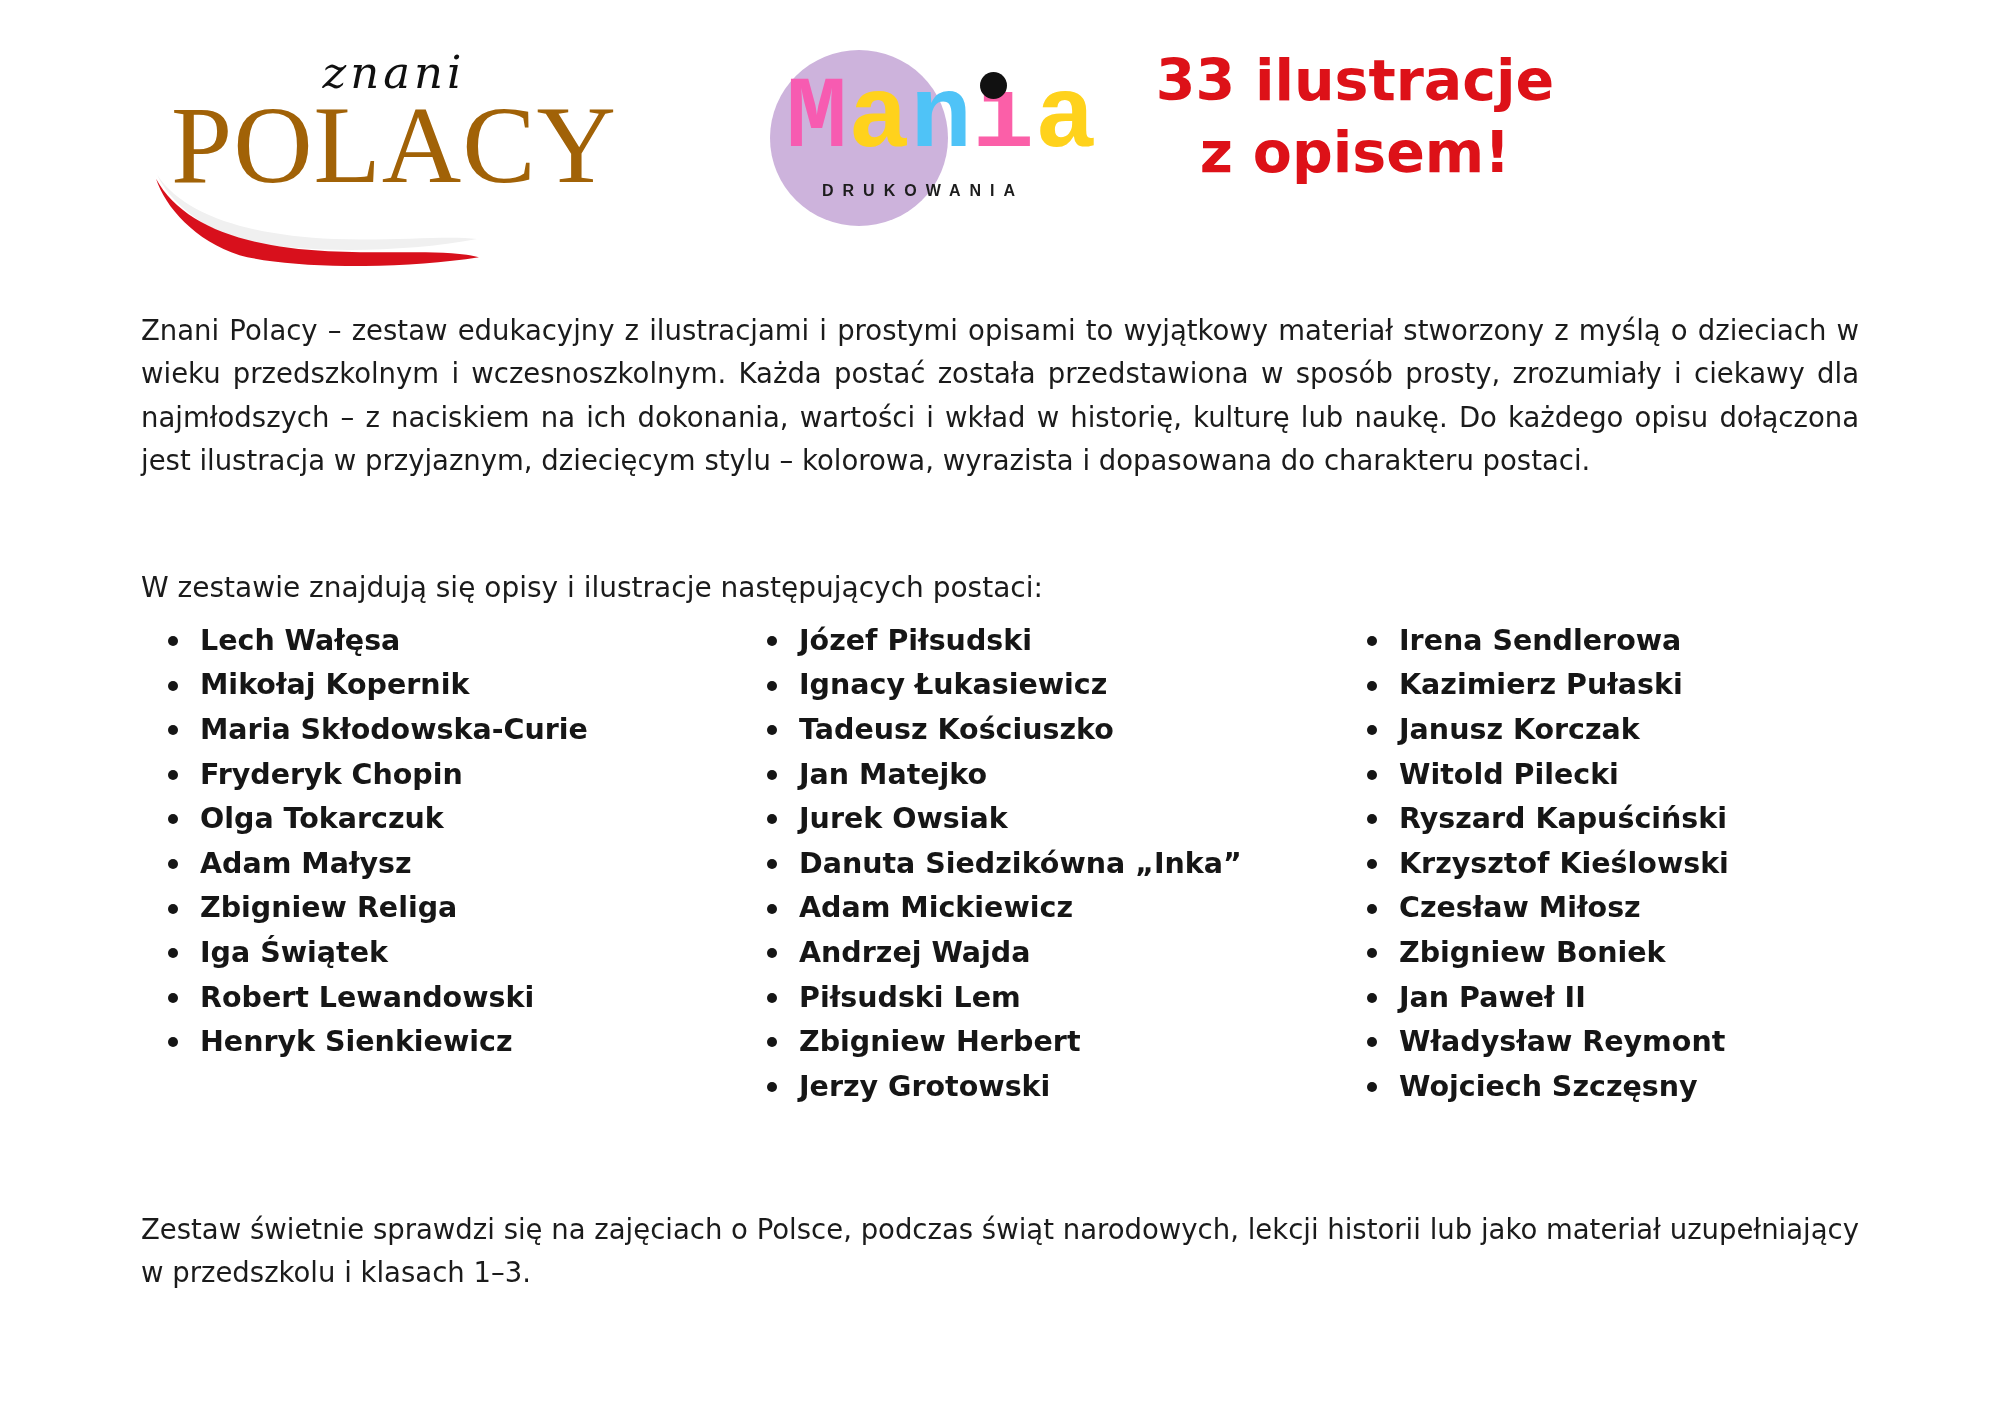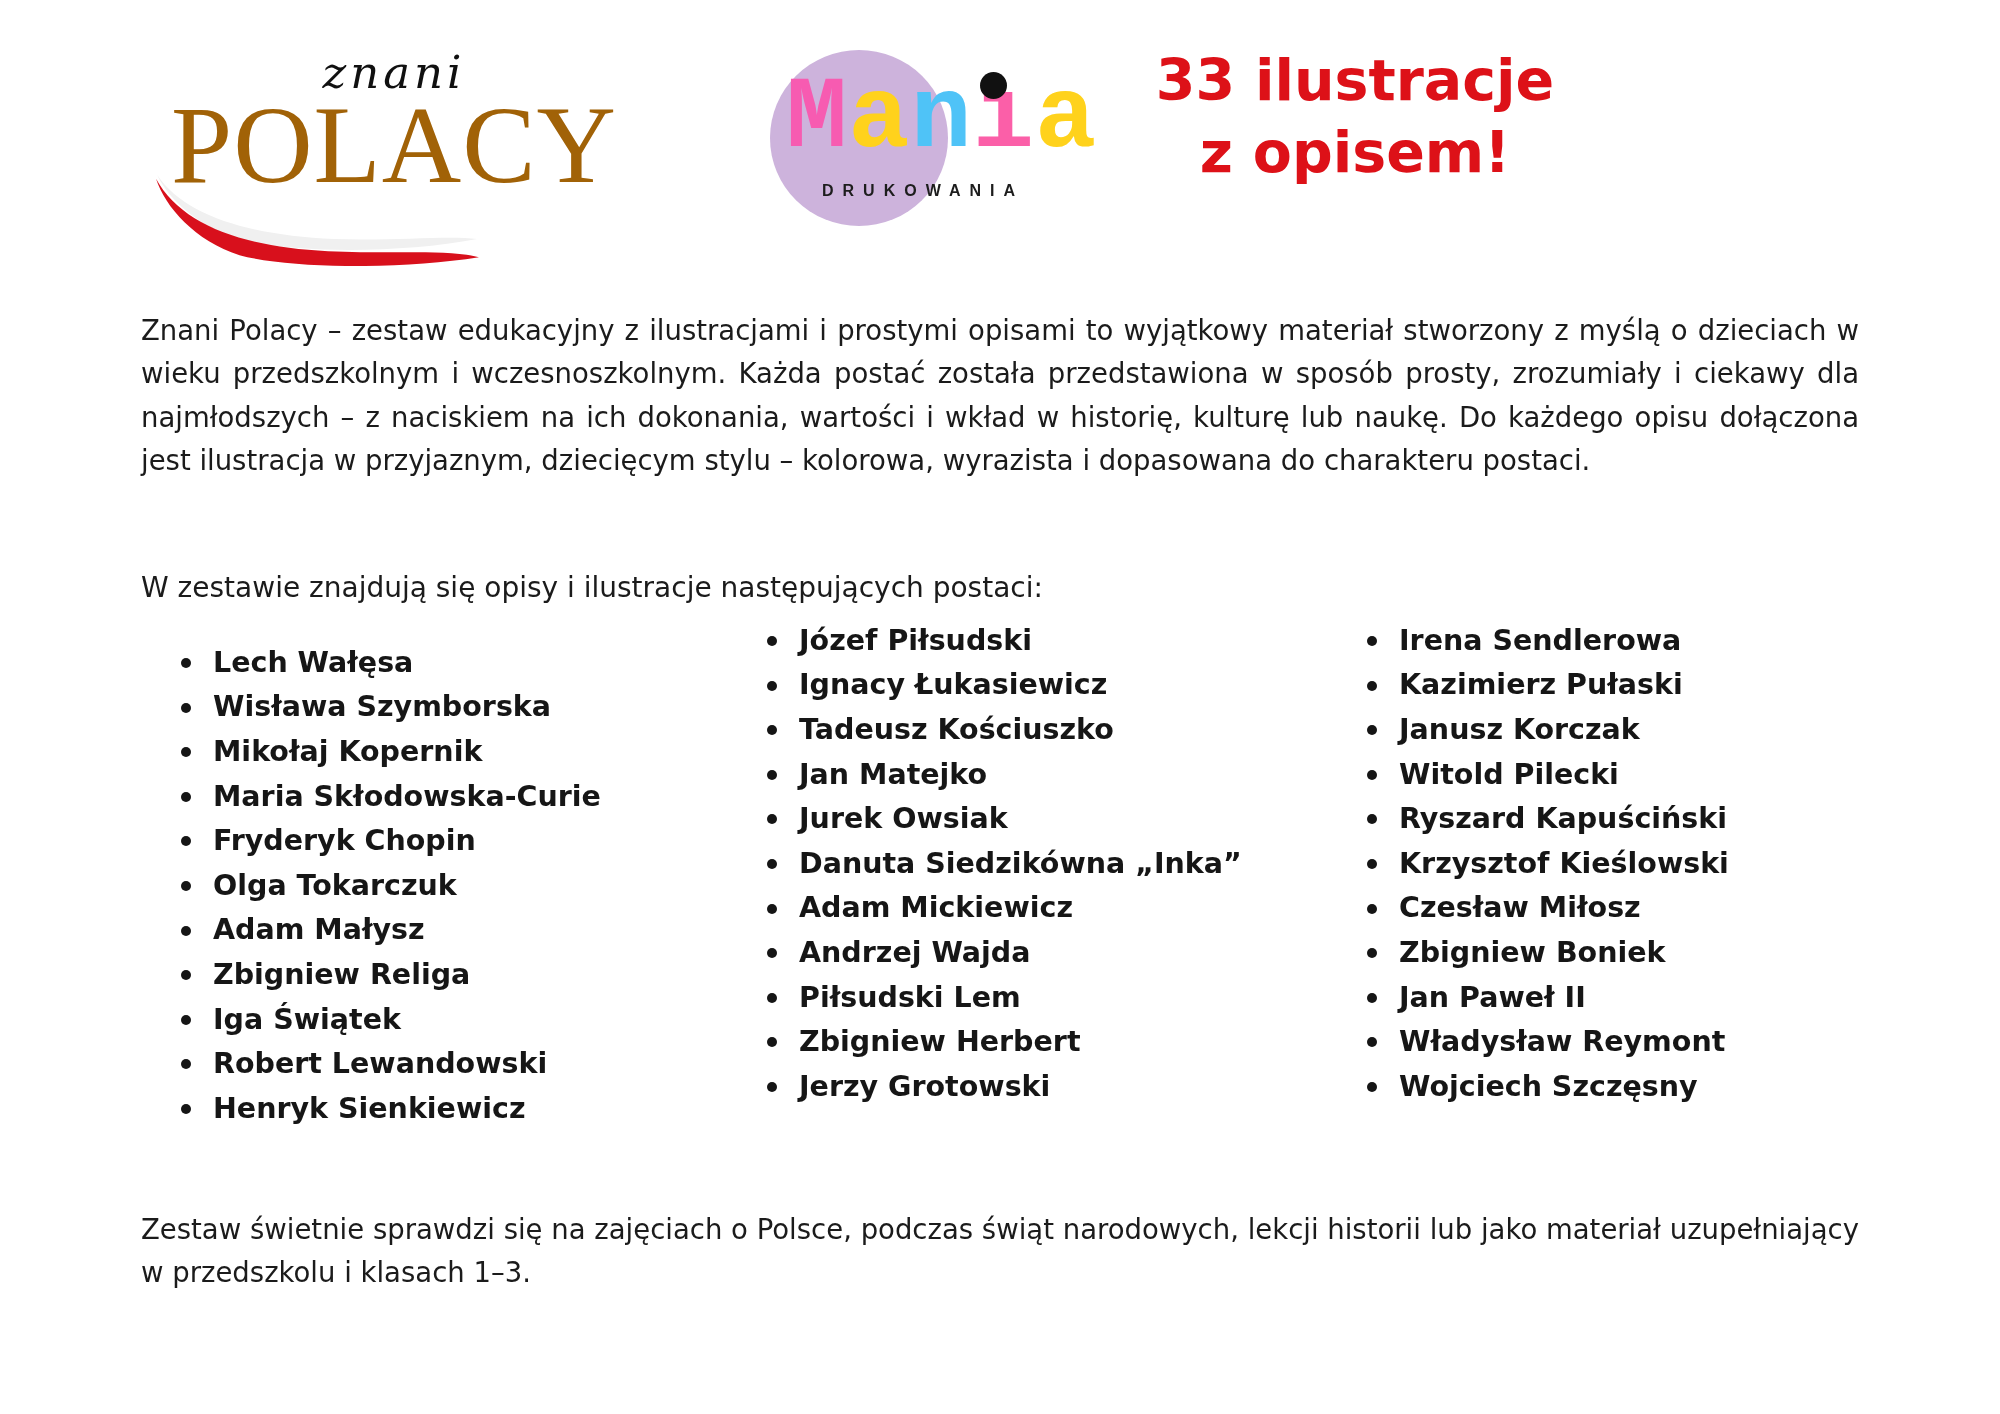--- a/index.html
+++ b/index.html
@@ -51,21 +51,21 @@
     position:absolute; left:141px; top:540px;
     font-size:28px; line-height:40px;
   }
   .footer-text {
     position:absolute; left:141px; top:1180px; width:1718px;
     font-size:27.5px; line-height:43.5px; text-align:justify;
   }
 
   
   .name-col { position:absolute; top:618px; margin:0; padding:0; list-style:none; }
-  .col-1 { left:169px;margin-top:22px; }
+  .col-1 { left:156px; }
   .col-2 { left:755px; }
   .col-3 { left:1355px; }
   .name-col li {
     position:relative; height:44.6px; padding-left:44px;
     display:flex; align-items:center; white-space:nowrap;
     font-size:28.5px; font-weight:700; color:#161616;
   }
   .name-col li::before {
     content:""; position:absolute; left:12px; top:18px;
     width:10px; height:10px; border-radius:50%; background:#151515;
@@ -95,21 +95,20 @@
   <div>33 ilustracje</div>
   <div>z opisem!</div>
 </div>
 
 <p class="intro">Znani Polacy – zestaw edukacyjny z ilustracjami i prostymi opisami to wyjątkowy materiał stworzony z myślą o dzieciach w wieku przedszkolnym i wczesnoszkolnym. Każda postać została przedstawiona w sposób prosty, zrozumiały i ciekawy dla najmłodszych – z naciskiem na ich dokonania, wartości i wkład w historię, kulturę lub naukę. Do każdego opisu dołączona jest ilustracja w przyjaznym, dziecięcym stylu – kolorowa, wyrazista i dopasowana do charakteru postaci.</p>
 
 <p class="list-heading">W zestawie znajdują się opisy i ilustracje następujących postaci:</p>
 
 <ul class="name-col col-1">
   <li>Lech Wałęsa</li>
-  <li>Wisława Szymborska</li>
   <li>Mikołaj Kopernik</li>
   <li>Maria Skłodowska-Curie</li>
   <li>Fryderyk Chopin</li>
   <li>Olga Tokarczuk</li>
   <li>Adam Małysz</li>
   <li>Zbigniew Religa</li>
   <li>Iga Świątek</li>
   <li>Robert Lewandowski</li>
   <li>Henryk Sienkiewicz</li>
 </ul>

